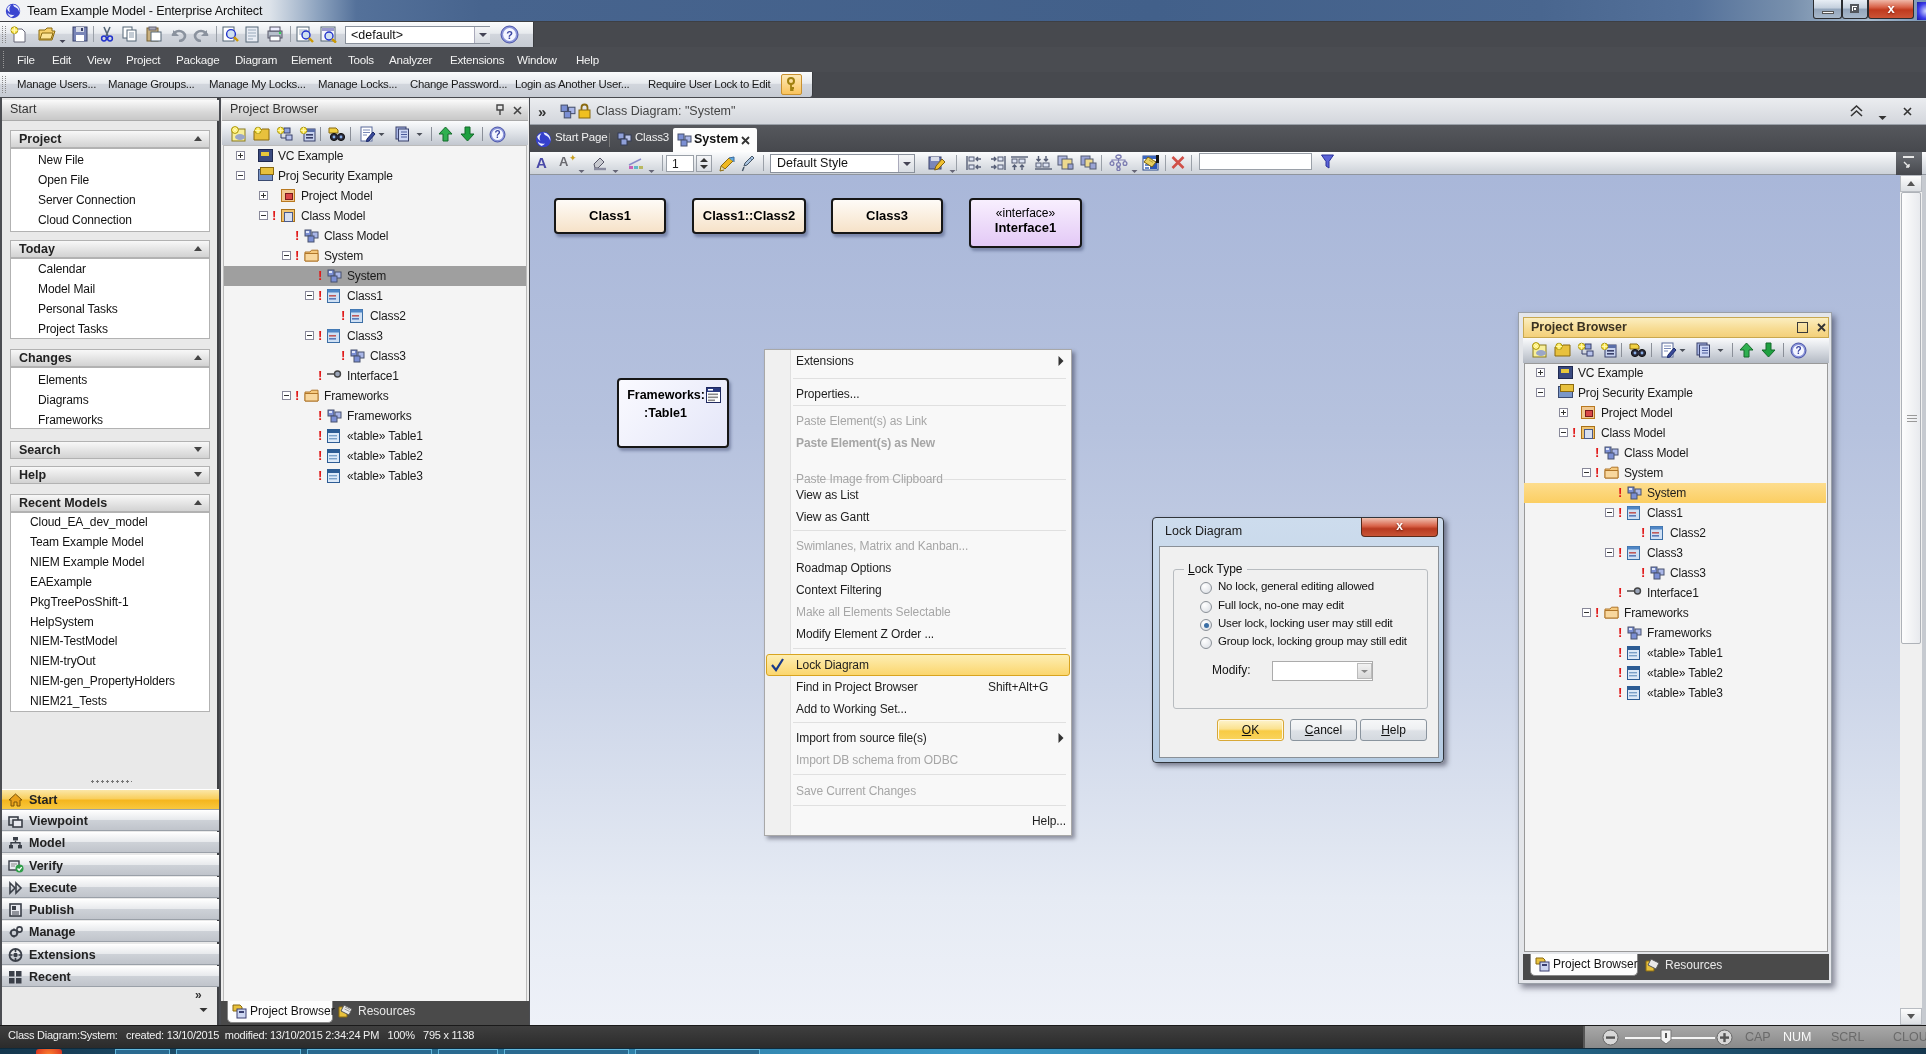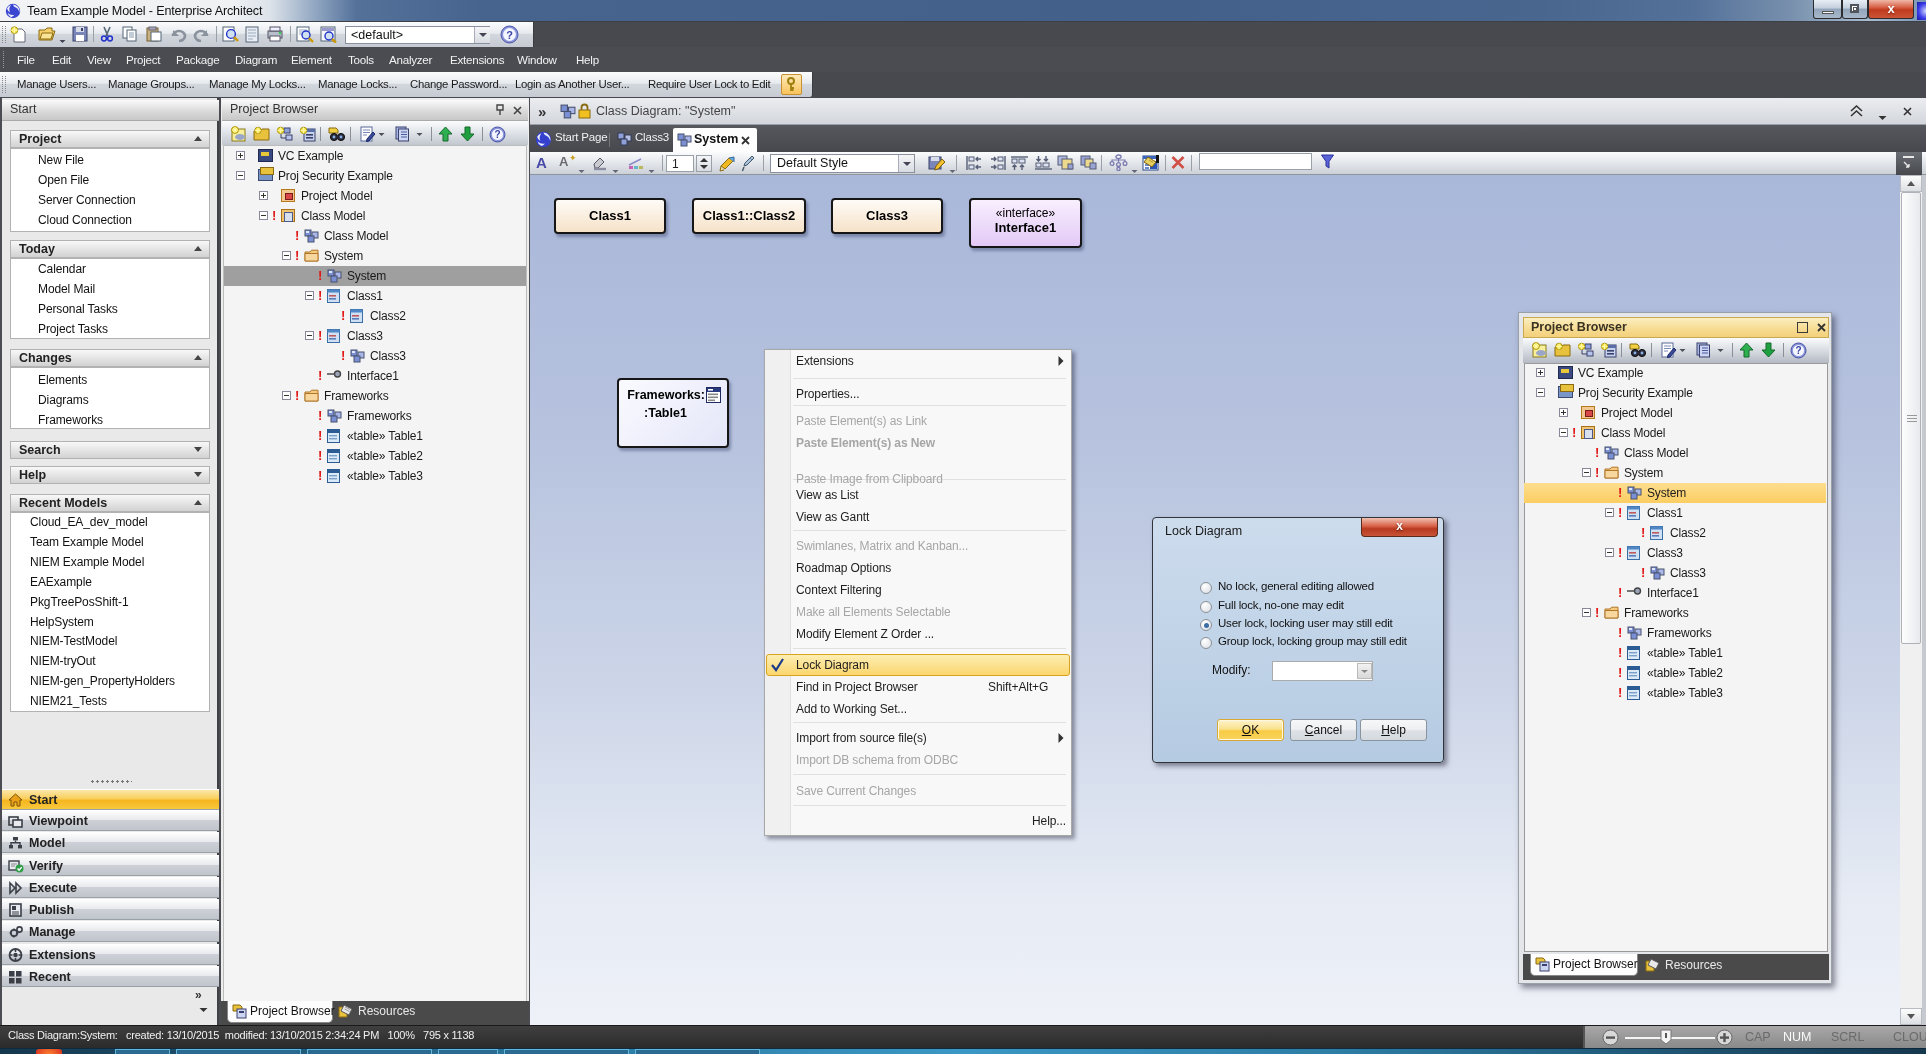--- a/index.html
+++ b/index.html
@@ -818,20 +818,24 @@
 <div class="cmitem" style="top:727px;">Import from source file(s)</div>
 <svg class="abs" style="left:1058px;top:733px;" width="6" height="10">
     <path d="M0.5 0l5 5-5 5z" fill="#333"></path>
   </svg>
 <div class="cmitem cmgray" style="top:749px;">Import DB schema from ODBC</div>
 <div class="cmitem cmgray" style="top:780px;">Save Current Changes</div>
 <div class="cmitem" style="top:810px;text-align:right;">Help...</div>
 <div class="abs" style="left:1152px;top:517px;width:292px;height:246px;background:linear-gradient(#cddced,#b5cbe2);border:1px solid #31353b;border-radius:4px;box-shadow:3px 3px 5px rgba(30,30,50,0.5);">
  <span class="abs" style="left:12px;top:6px;font-size:12.5px;color:#1a1a1a;">Lock Diagram</span>
  <span class="abs" style="left:208px;top:0px;width:77px;height:19px;background:linear-gradient(#f0c0b0,#d86248 45%,#b83a20 60%,#c85436);border:1px solid #5a2a1a;border-top:none;border-radius:0 0 4px 4px;text-align:center;color:#fff;font-weight:bold;font-size:12px;line-height:17px;text-shadow:0 1px 2px #601808;">x</span>
+ <div class="abs" style="left:6px;top:28px;width:280px;height:212px;background:#f0f0f0;border:1px solid #8a9097;">
+  <div class="abs" style="left:13px;top:22px;width:255px;height:140px;border:1px solid #b8bcc0;border-radius:3px;"></div>
+  <span class="abs" style="left:24px;top:15px;background:#f0f0f0;padding:0 4px;font-size:12px;color:#111;"><u>L</u>ock Type</span>
+ </div>
 </div>
 
 <div class="abs" style="left:1200px;top:582px;width:12px;height:12px;border-radius:50%;background:radial-gradient(circle at 35% 30%,#fff,#d8dce2);border:1px solid #8a9097;"></div>
 <span class="abs" style="left:1218px;top:580px;font-size:11.5px;letter-spacing:-0.2px;color:#111;white-space:nowrap;">No lock, general editing allowed</span>
 <div class="abs" style="left:1200px;top:601px;width:12px;height:12px;border-radius:50%;background:radial-gradient(circle at 35% 30%,#fff,#d8dce2);border:1px solid #8a9097;"></div>
 <span class="abs" style="left:1218px;top:599px;font-size:11.5px;letter-spacing:-0.2px;color:#111;white-space:nowrap;">Full lock, no-one may edit</span>
 <div class="abs" style="left:1200px;top:619px;width:12px;height:12px;border-radius:50%;background:radial-gradient(circle at 35% 30%,#fff,#d8dce2);border:1px solid #8a9097;"></div>
 <div class="abs" style="left:1203.5px;top:622.5px;width:5px;height:5px;border-radius:50%;background:#3a6ea5;"></div>
 <span class="abs" style="left:1218px;top:617px;font-size:11.5px;letter-spacing:-0.2px;color:#111;white-space:nowrap;">User lock, locking user may still edit</span>
 <div class="abs" style="left:1200px;top:637px;width:12px;height:12px;border-radius:50%;background:radial-gradient(circle at 35% 30%,#fff,#d8dce2);border:1px solid #8a9097;"></div>

